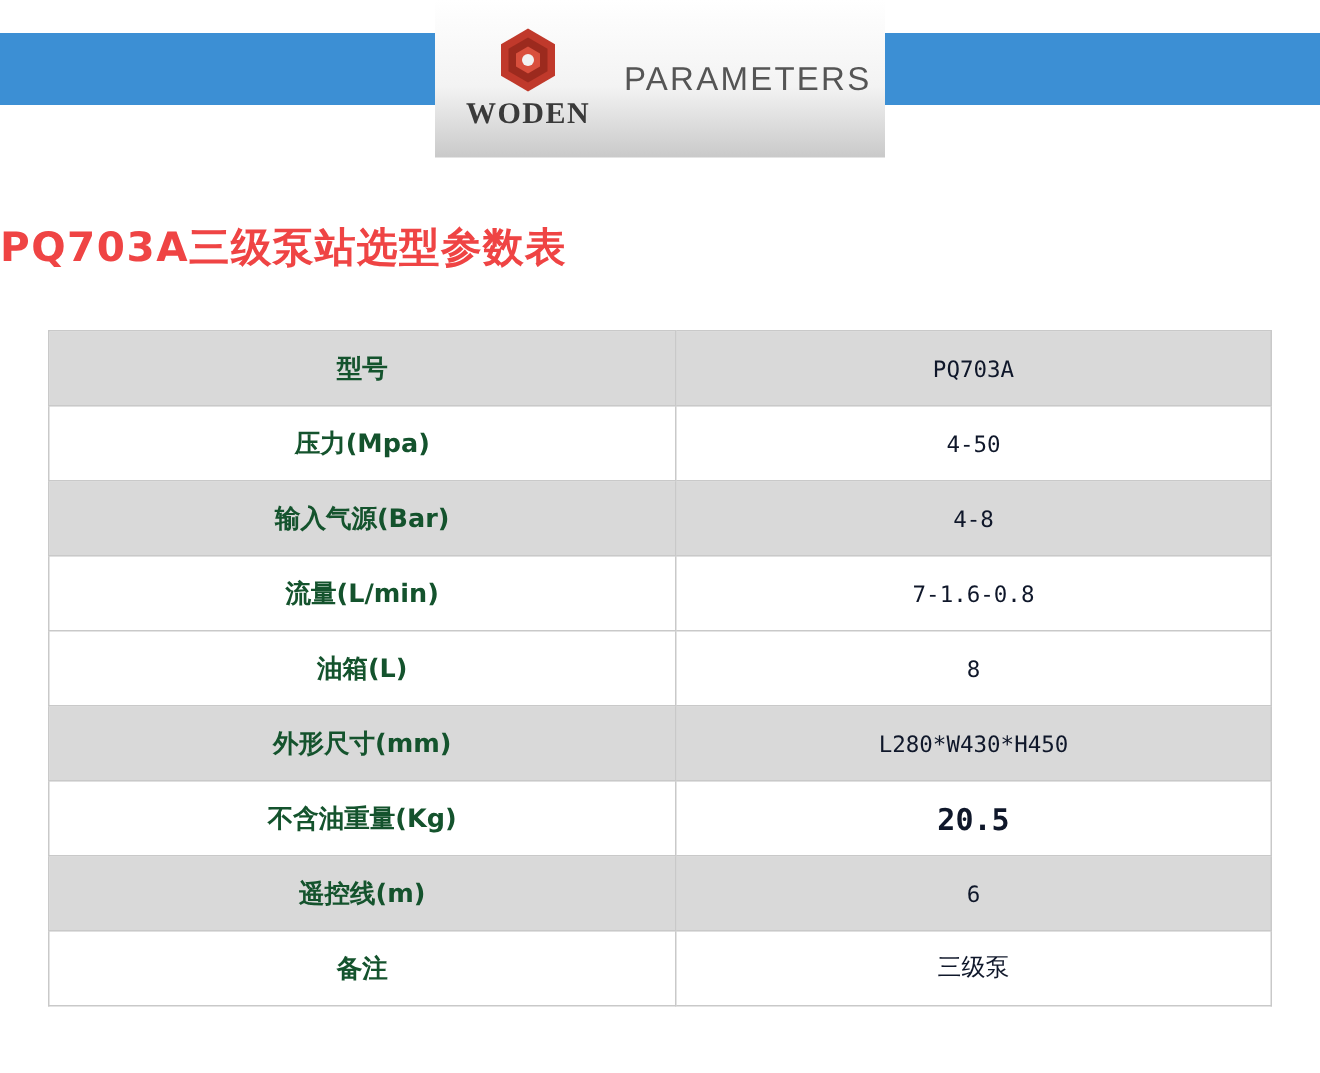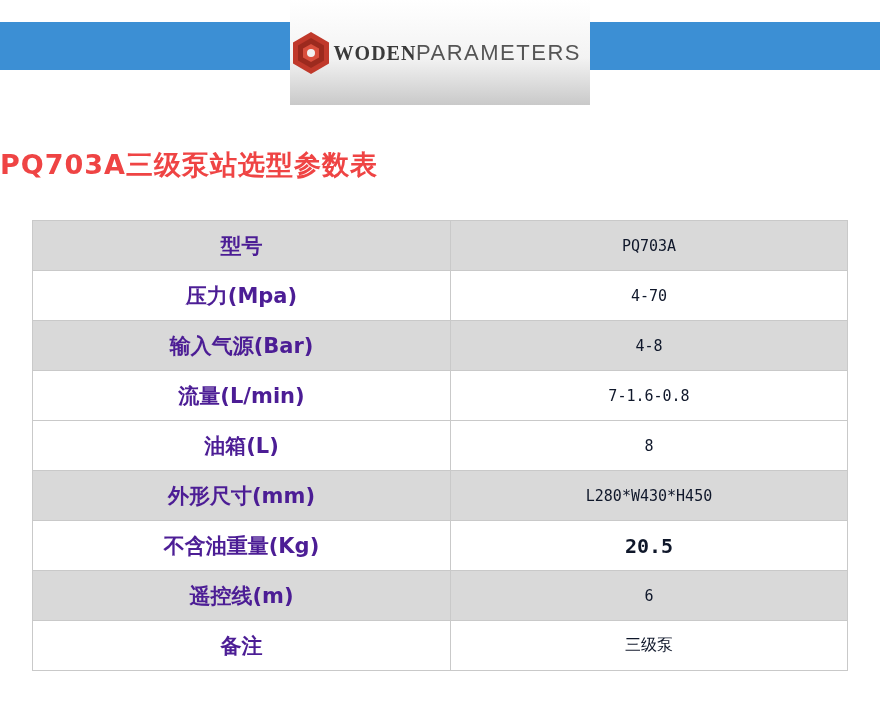--- a/index.html
+++ b/index.html
@@ -36,20 +36,21 @@
     height: 105px;
     background: linear-gradient(to bottom, #ffffff 0%, #f3f3f3 55%, #c9c9c9 100%);
     display: flex;
     align-items: center;
     justify-content: flex-start;
   }
   .logo-block {
     width: 118px;
     height: 105px;
     display: flex;
+    flex-direction: column;
     align-items: center;
     justify-content: center;
     padding-left: 6px;
     box-sizing: border-box;
   }
   .logo-mark {
     width: 46px;
     height: 46px;
     display: block;
   }
@@ -108,22 +109,22 @@
     border: 1px solid #c9c9c9;
     height: 49px;
     text-align: center;
     vertical-align: middle;
     padding: 0 6px;
   }
   td.label {
     width: 405px;
     font-family: "DejaVu Sans", sans-serif;
     font-weight: bold;
-    font-size: 21px;
-    color: #4c1d95;
+    font-size: 17px;
+    color: #14532d;
   }
   td.value {
     font-family: "DejaVu Sans Mono", "Liberation Mono", monospace;
     font-size: 15px;
     color: #0f172a;
   }
   tr.shaded td {
     background: #d9d9d9;
   }
   tr.plain td {
@@ -165,21 +166,21 @@
 
 <div class="table-wrap">
   <table class="spec">
     <tbody>
       <tr class="shaded">
         <td class="label">型号</td>
         <td class="value">PQ703A</td>
       </tr>
       <tr class="plain">
         <td class="label">压力(Mpa)</td>
-        <td class="value">4-70</td>
+        <td class="value">4-50</td>
       </tr>
       <tr class="shaded">
         <td class="label">输入气源(Bar)</td>
         <td class="value">4-8</td>
       </tr>
       <tr class="plain">
         <td class="label">流量(L/min)</td>
         <td class="value">7-1.6-0.8</td>
       </tr>
       <tr class="plain">

